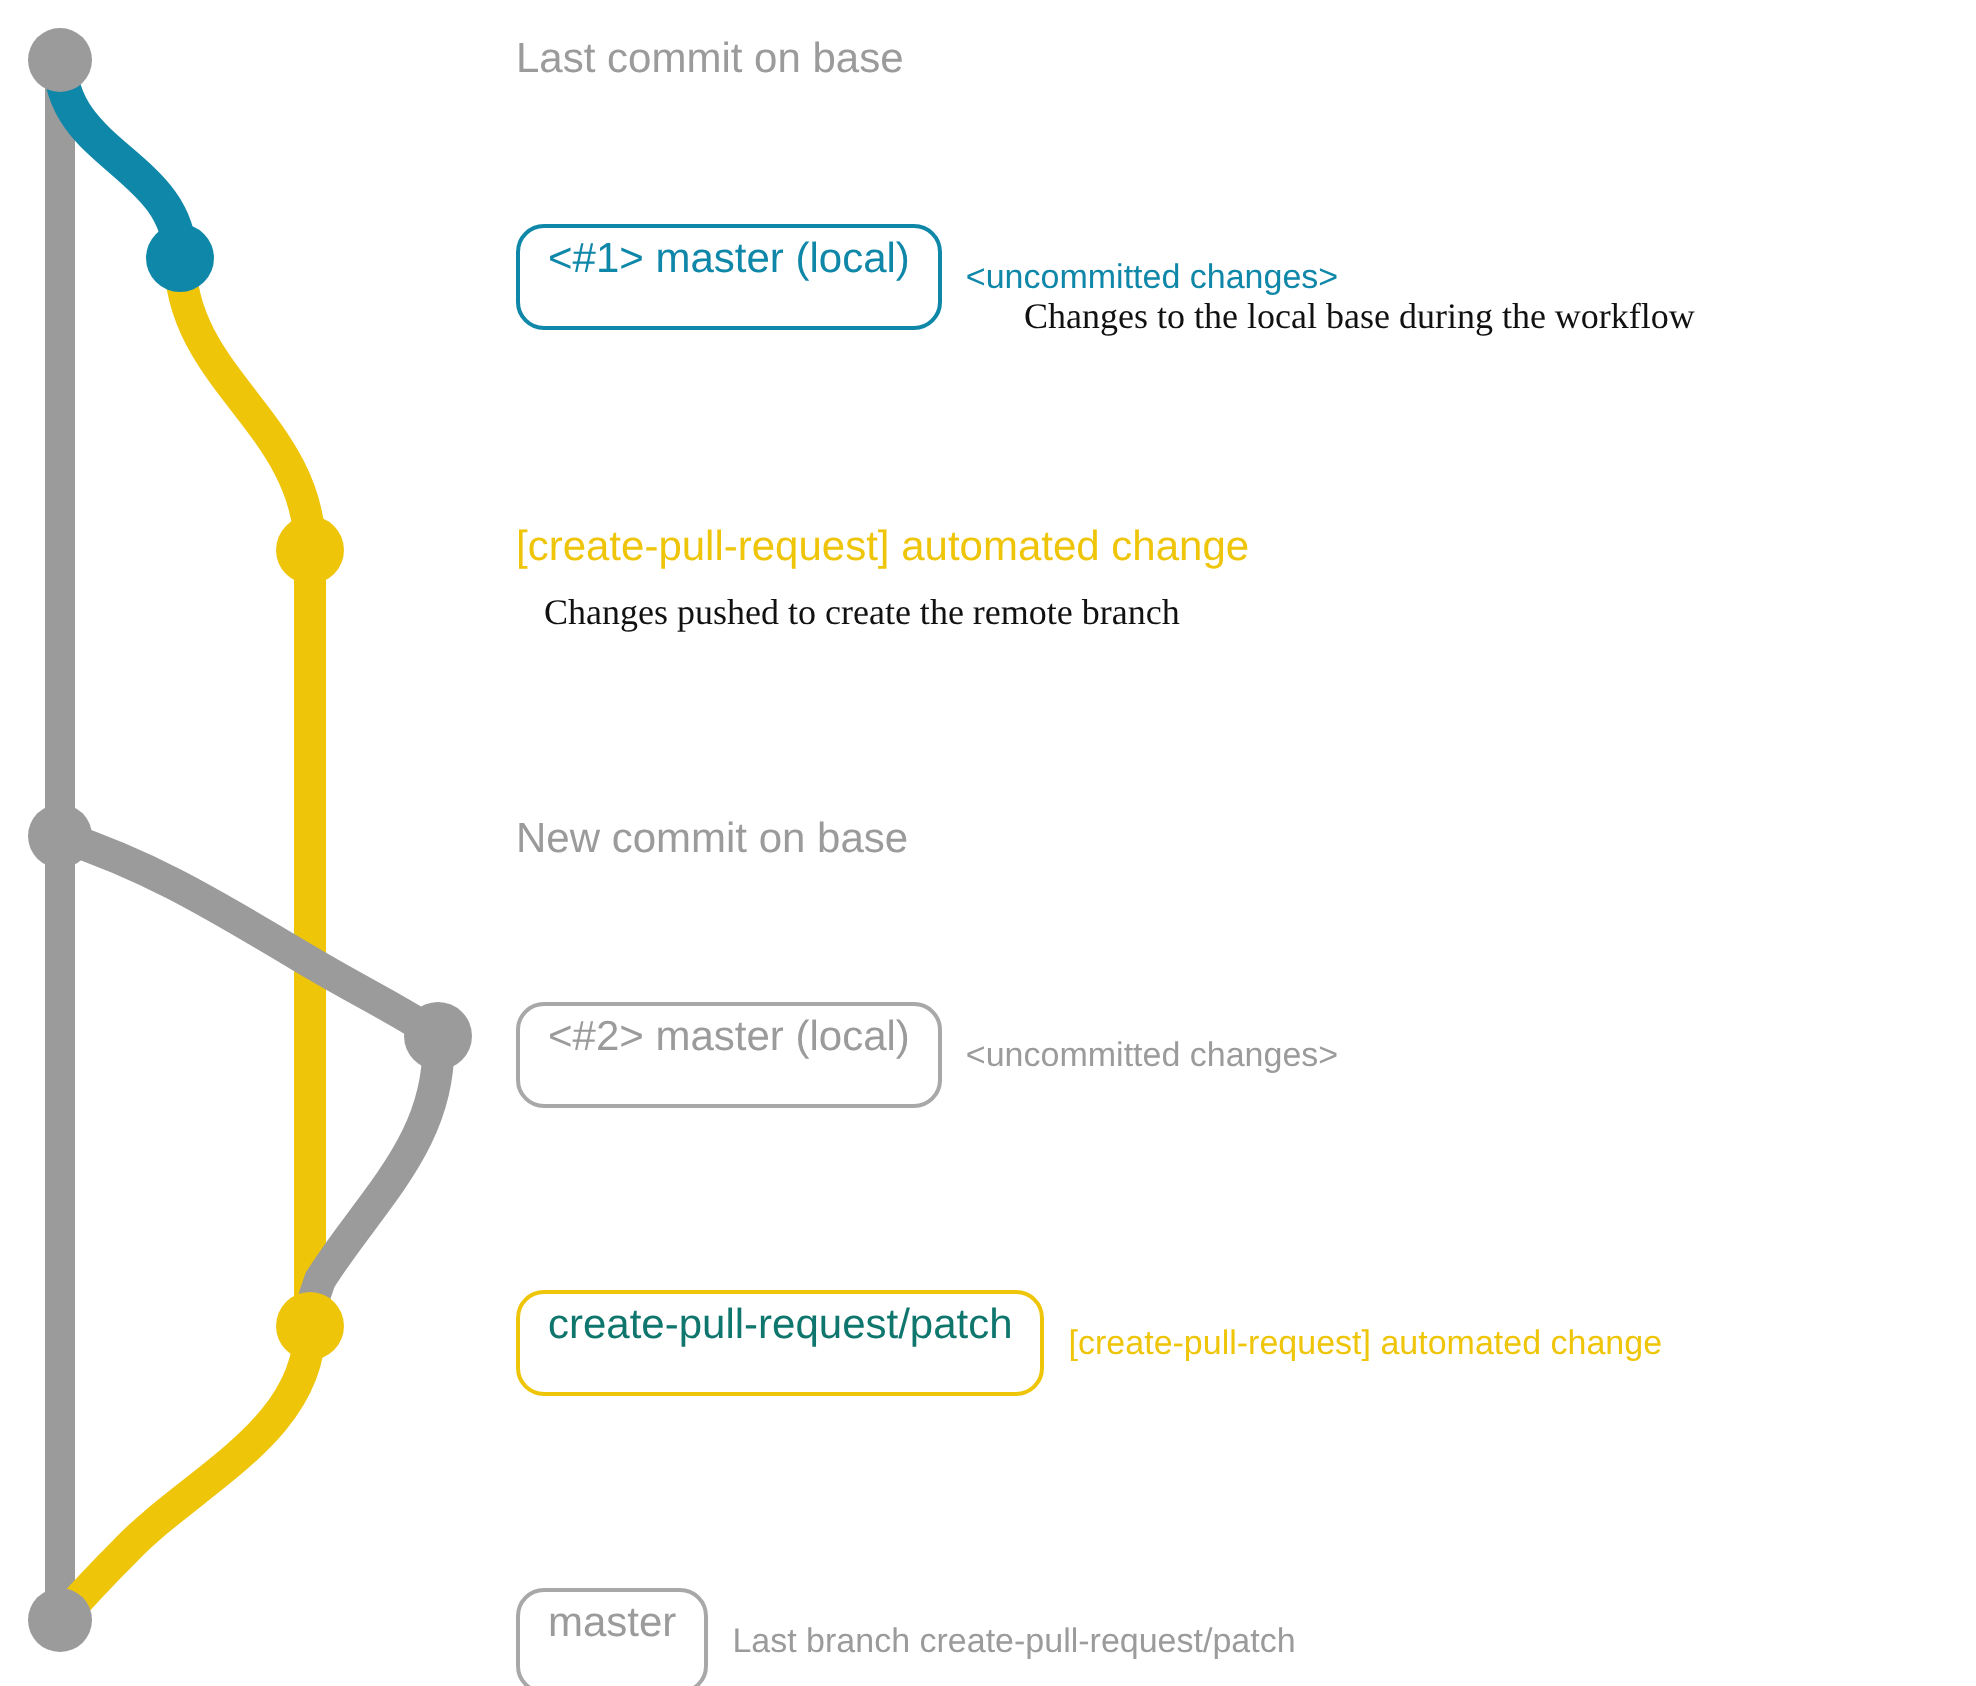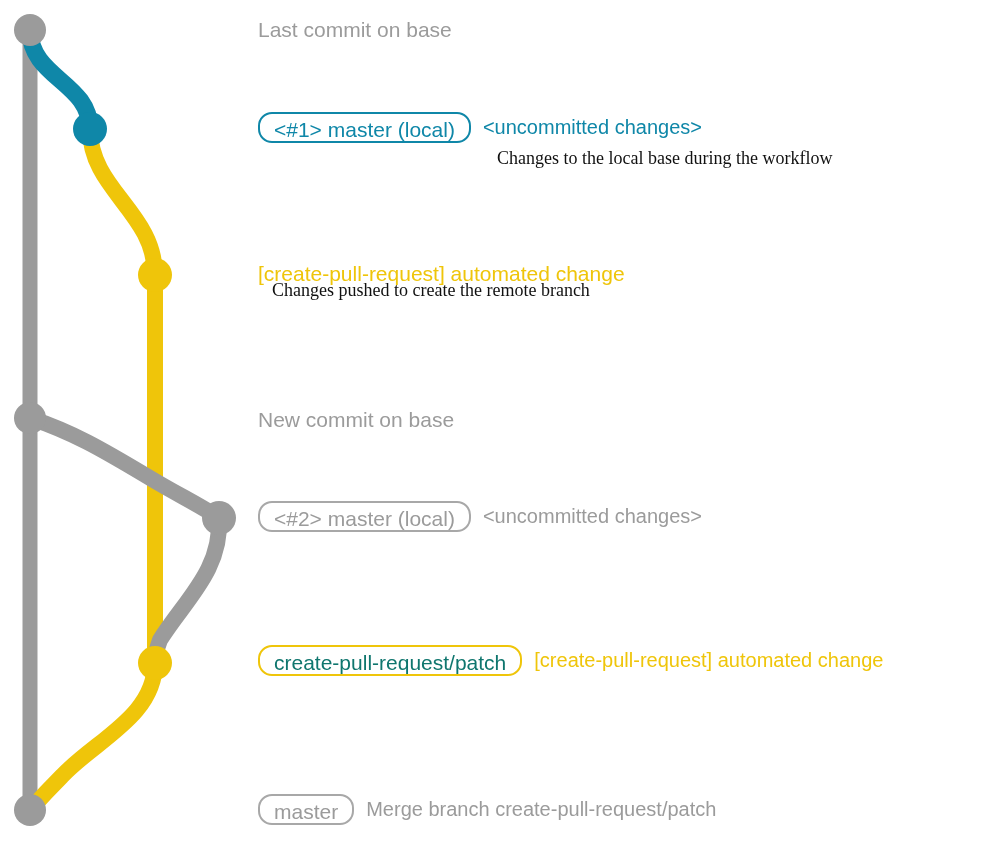--- a/index.html
+++ b/index.html
@@ -19,41 +19,41 @@
     position: absolute;
     left: 0;
     top: 0;
     width: 988px;
     height: 843px;
   }
   .badge {
     display: inline-block;
     border: 2px solid #9b9b9b;
     border-radius: 14px;
-    padding: 5px 14px 0 14px;
+    padding: 5px 14px 22px 14px;
     font-size: 21px;
     line-height: 1.05;
     color: #9b9b9b;
     background: #ffffff;
     font-family: "Liberation Sans", sans-serif;
   }
   .badge.teal {
     border-color: #0f87a8;
     color: #0f87a8;
   }
   .badge.gold {
     border-color: #efc50a;
     color: #0f766e;
   }
   .badge.gray {
     border-color: #a8a8a8;
     color: #9b9b9b;
   }
   .commit-msg {
-    font-size: 20px;
+    font-size: 17px;
     font-family: "Liberation Sans", sans-serif;
     color: #9b9b9b;
     white-space: nowrap;
   }
   .commit-msg.teal { color: #0f87a8; }
   .commit-msg.gold { color: #efc50a; }
   .commit-msg.gray { color: #9b9b9b; }
   .plain-commit {
     position: absolute;
     left: 258px;
@@ -106,35 +106,35 @@
     <circle cx="155" cy="663" r="17" fill="#efc50a"></circle>
     <circle cx="30" cy="810" r="16" fill="#9b9b9b"></circle>
   </svg>
 
   <div class="plain-commit" style="top:18px;">Last commit on base</div>
 
   <div class="badge-row" style="left:258px; top:112px;">
     <span class="badge teal">&lt;#1&gt; master (local)</span>
     <span class="commit-msg teal">&lt;uncommitted changes&gt;</span>
   </div>
-  <div class="note" style="left:497px; top:148px;">Changes to the local base during the workflow</div>
+  <div class="note" style="left:512px; top:148px;">Changes to the local base during the workflow</div>
 
   <div class="plain-commit" style="top:262px; color:#efc50a;">[create-pull-request] automated change</div>
-  <div class="note" style="left:272px; top:280px;">Changes pushed to create the remote branch</div>
+  <div class="note" style="left:272px; top:296px;">Changes pushed to create the remote branch</div>
 
   <div class="plain-commit" style="top:408px;text-align:right;">New commit on base</div>
 
   <div class="badge-row" style="left:258px; top:501px;">
     <span class="badge gray">&lt;#2&gt; master (local)</span>
     <span class="commit-msg gray">&lt;uncommitted changes&gt;</span>
   </div>
 
   <div class="badge-row" style="left:258px; top:645px;">
     <span class="badge gold">create-pull-request/patch</span>
     <span class="commit-msg gold">[create-pull-request] automated change</span>
   </div>
 
   <div class="badge-row" style="left:258px; top:794px;">
     <span class="badge gray">master</span>
-    <span class="commit-msg gray">Merge branch create-pull-request/patch</span>
+    <span class="commit-msg gray">Last branch create-pull-request/patch</span>
   </div>
 
 </div>
 
 </body></html>

